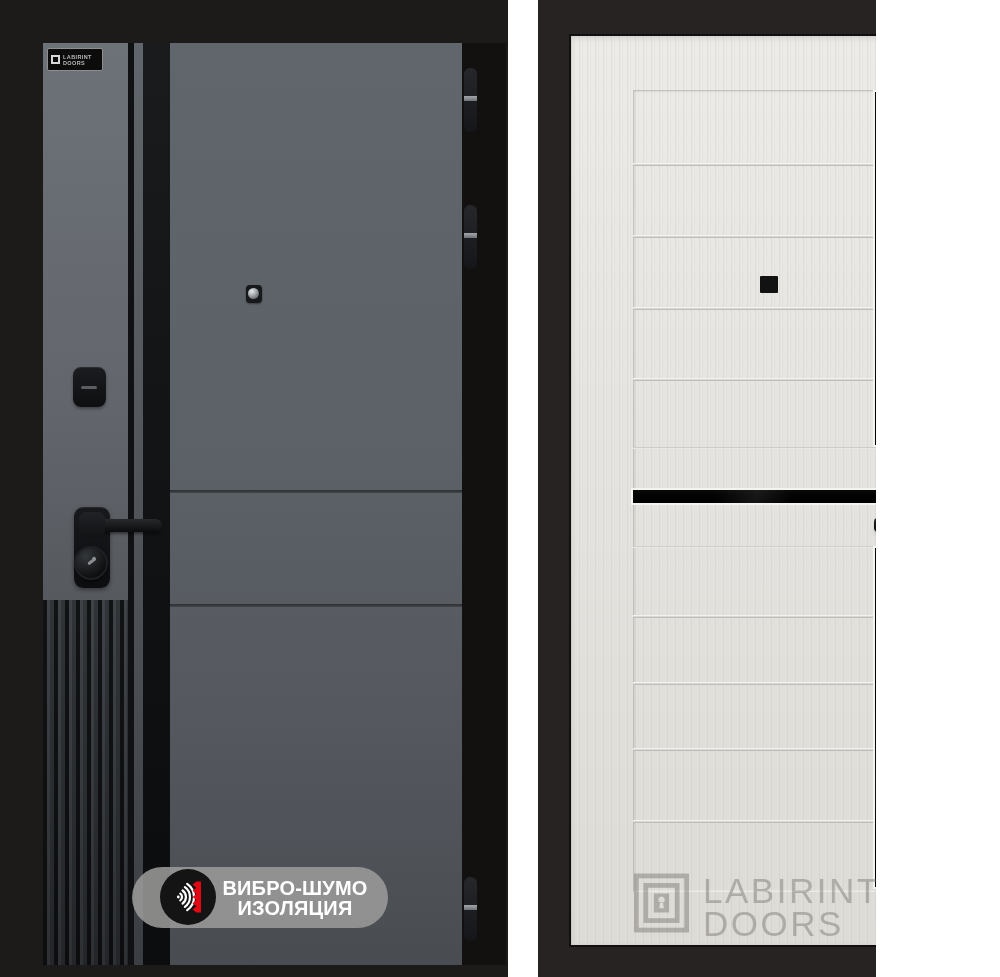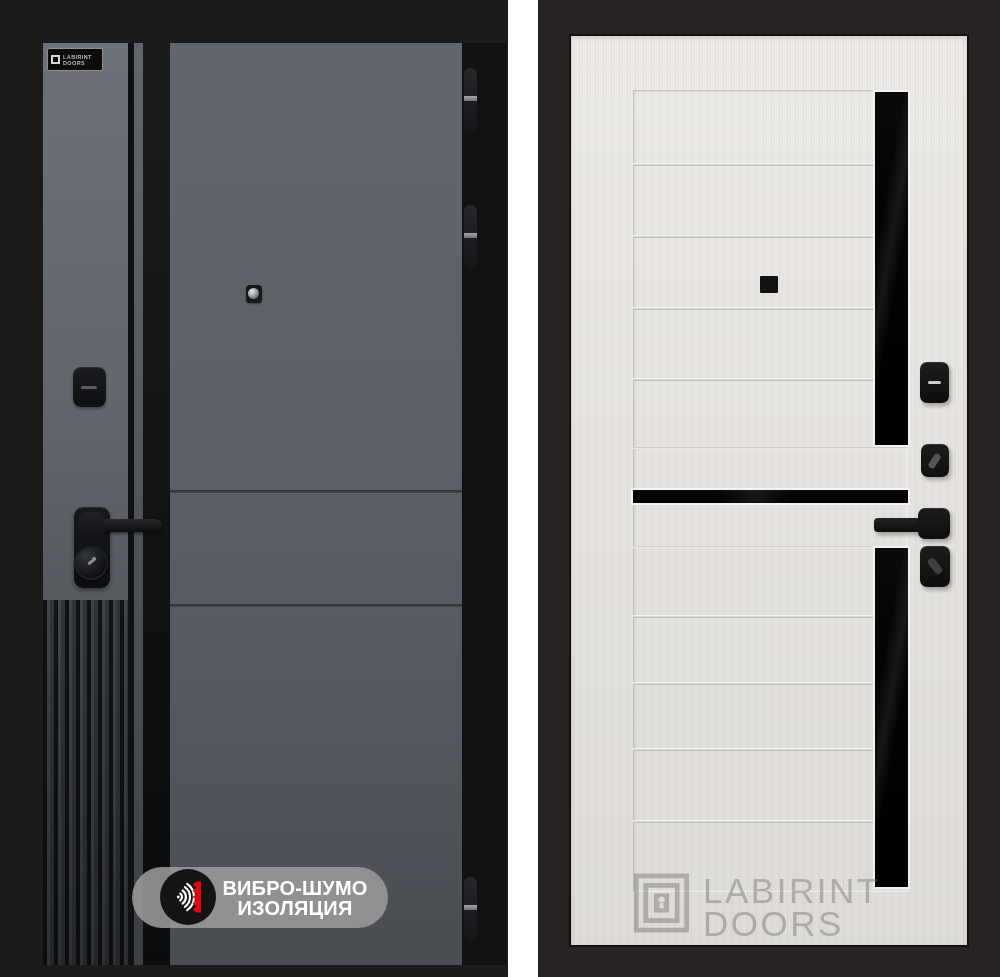--- a/index.html
+++ b/index.html
@@ -1,17 +1,17 @@
 <!DOCTYPE html>
 <html><head>
 <meta charset="utf-8">
 <style>
   html,body{margin:0;padding:0;background:#ffffff;}
   .canvas{
-    position:relative;width:1000px;height:977px;overflow:hidden;
+    position:relative;width:876px;height:977px;overflow:hidden;
     font-family:"Liberation Sans", sans-serif;background:#ffffff;
   }
   .photo{position:absolute;top:0;height:977px;overflow:hidden;}
   .photo-left{left:0;width:508px;background:#1d1b1a;}
   .divider{position:absolute;left:508px;top:0;width:30px;height:977px;background:#ffffff;}
   .photo-right{left:538px;width:462px;background:#262322;}
 
   
   .door-face-left{
     position:absolute;left:43px;top:43px;width:419px;height:922px;

